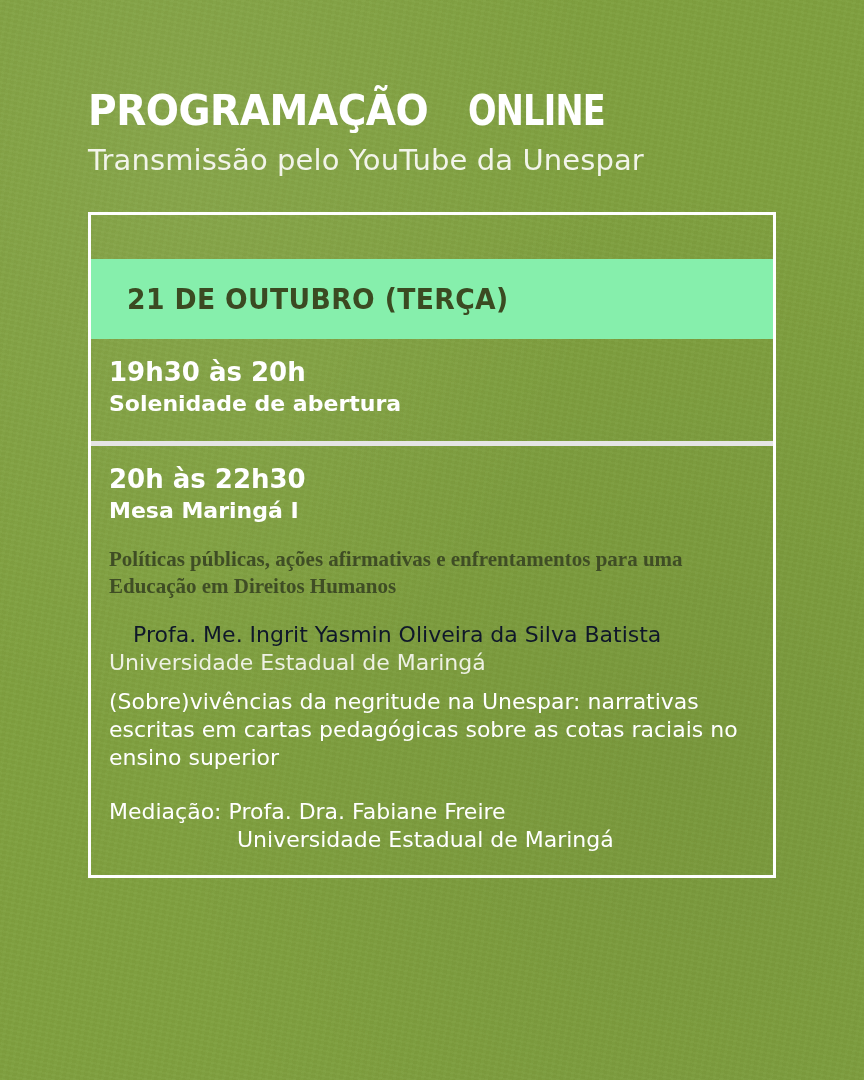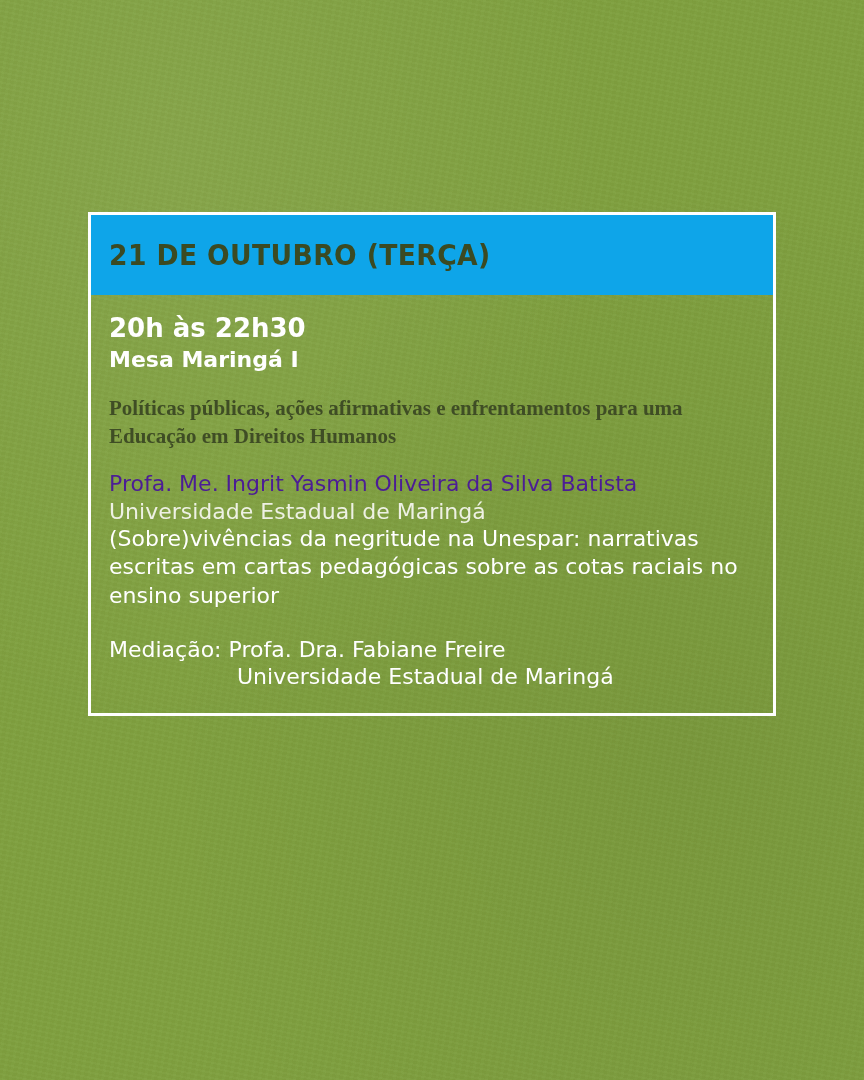--- a/index.html
+++ b/index.html
@@ -76,26 +76,27 @@
 
   .schedule {
     position: absolute;
     left: 88px;
     top: 212px;
     width: 688px;
     border: 3px solid #ffffff;
     box-sizing: border-box;
   }
   .date-band {
-    background: #0ea5e9;
+    background: #86efac;
     height: 80px;
     display: flex;
     align-items: center;
-    padding-left: 18px;
-    box-sizing: border-box;
+    padding-left: 36px;
+    box-sizing: border-box;
+    margin-top: 44px;
   }
   .date-band-text {
     font-family: "DejaVu Sans", sans-serif;
     font-weight: 700;
     font-size: 28px;
     color: #3b4a22;
     text-transform: uppercase;
     letter-spacing: 0.4px;
     transform: scaleX(0.95);
     transform-origin: left center;
@@ -132,36 +133,38 @@
     margin-top: 20px;
     max-width: 600px;
   }
   .entry {
     margin-top: 20px;
   }
   .entry-speaker {
     font-family: "DejaVu Sans", sans-serif;
     font-weight: 400;
     font-size: 22px;
-    color: #4c1d95;
+    color: #0f172a;
     line-height: 1.25;
+    margin-left: 24px;
   }
   .entry-affil {
     font-family: "DejaVu Sans", sans-serif;
     font-weight: 400;
     font-size: 22px;
     color: #eef1e4;
     line-height: 1.25;
   }
   .entry-paper {
     font-family: "DejaVu Sans", sans-serif;
     font-weight: 400;
     font-size: 22px;
     color: #ffffff;
     line-height: 1.28;
+    margin-top: 12px;
     max-width: 655px;
   }
   .mediation {
     margin-top: 26px;
   }
   .mediation-line {
     font-family: "DejaVu Sans", sans-serif;
     font-weight: 400;
     font-size: 22px;
     color: #ffffff;
@@ -170,26 +173,37 @@
   .mediation-affil {
     padding-left: 128px;
   }
 </style>
 </head>
 <body>
 
 <div class="page">
   <div class="texture"></div>
 
+  <div class="header">
+    <div class="title-line">
+      <span class="title-main">PROGRAMAÇÃO</span>
+      <span class="title-accent">ONLINE</span>
+    </div>
+    <div class="subtitle">Transmissão pelo YouTube da Unespar</div>
+  </div>
 
   <div class="schedule">
     <div class="date-band">
       <span class="date-band-text">21 DE OUTUBRO (TERÇA)</span>
     </div>
 
+    <div class="slot">
+      <div class="slot-time">19h30 às 20h</div>
+      <div class="slot-name">Solenidade de abertura</div>
+    </div>
 
     <div class="slot">
       <div class="slot-time">20h às 22h30</div>
       <div class="slot-name">Mesa Maringá I</div>
       <div class="slot-topic">Políticas públicas, ações afirmativas e enfrentamentos para uma Educação em Direitos Humanos</div>
 
       <div class="entry">
         <div class="entry-speaker">Profa. Me. Ingrit Yasmin Oliveira da Silva Batista</div>
         <div class="entry-affil">Universidade Estadual de Maringá</div>
         <div class="entry-paper">(Sobre)vivências da negritude na Unespar: narrativas escritas em cartas pedagógicas sobre as cotas raciais no ensino superior</div>

